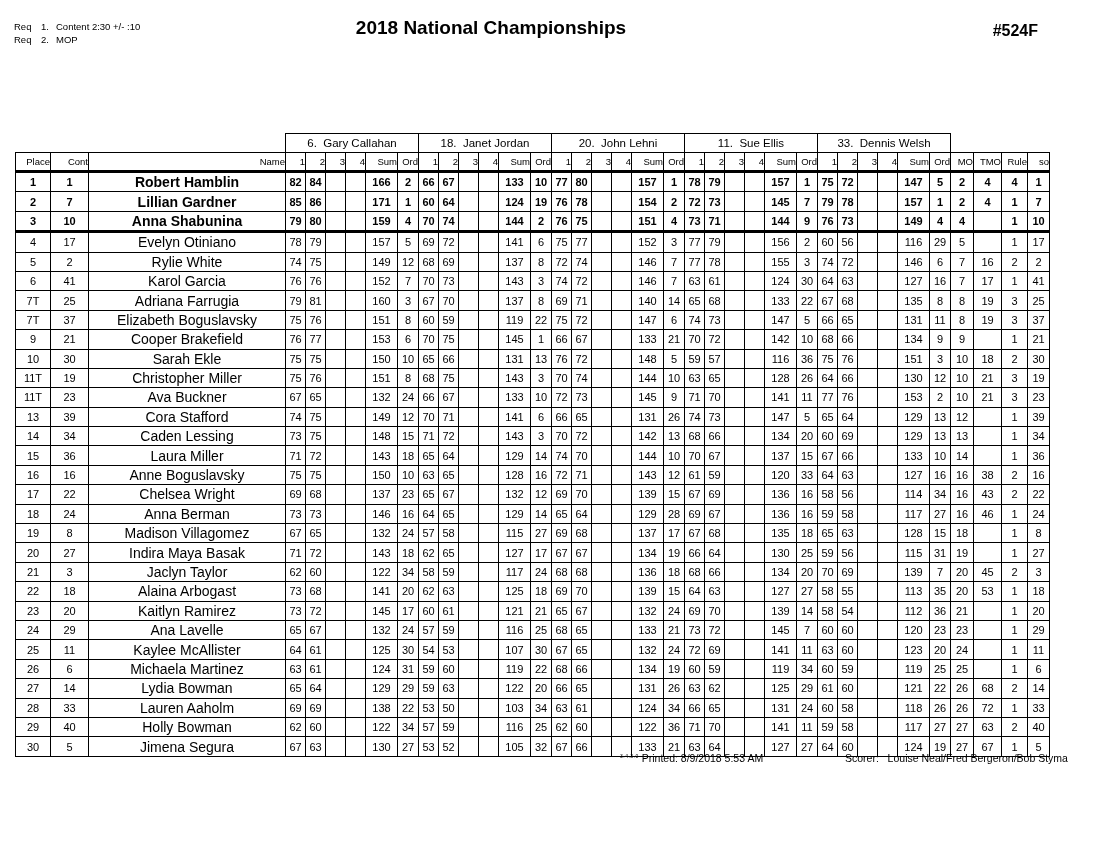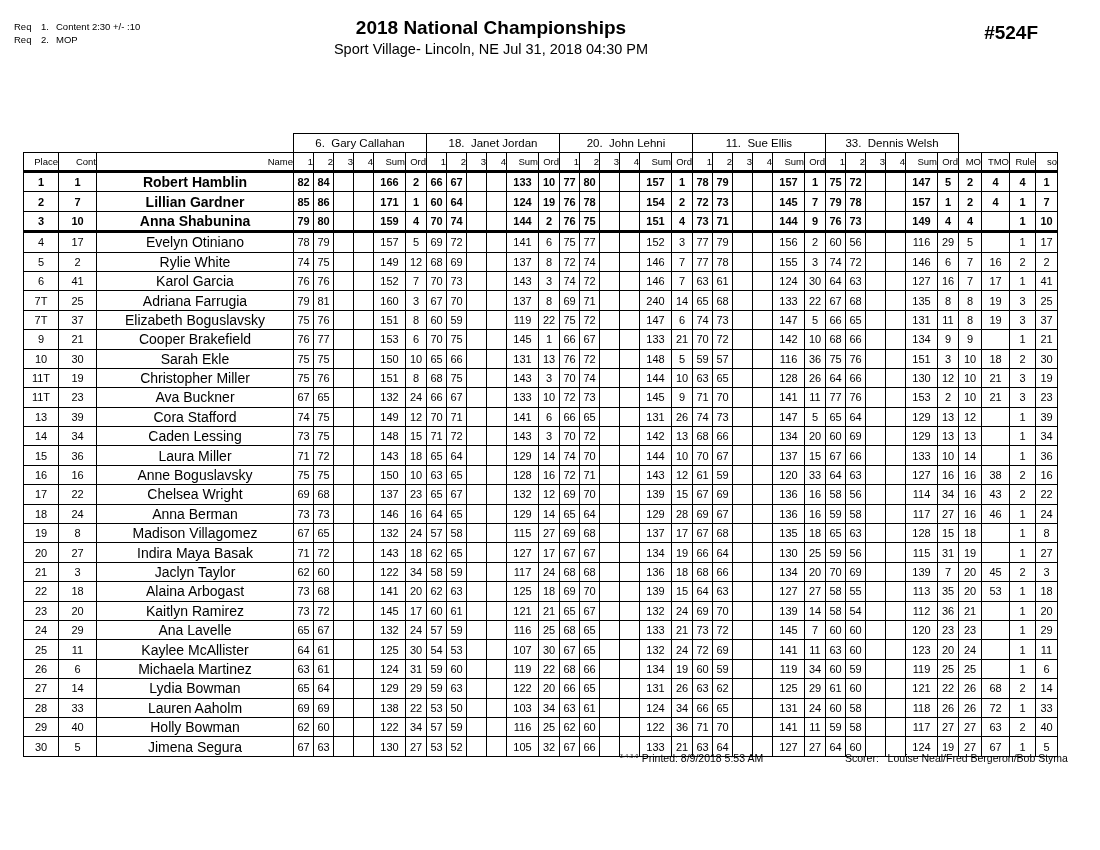--- a/index.html
+++ b/index.html
@@ -18,24 +18,24 @@
   .reqs .rk{display:inline-block;width:27px;}
   .reqs .rn{display:inline-block;width:15px;}
 
   
   .titles{position:absolute;left:0;top:16px;width:982px;text-align:center;}
   .t1{font-size:19px;font-weight:bold;letter-spacing:0px;line-height:23px;}
   .t2{font-size:14.5px;line-height:20px;}
   .t3{font-size:18px;font-weight:bold;line-height:24px;}
   .t4{font-size:14.5px;line-height:21px;}
 
-  .evtnum{position:absolute;right:62px;top:22px;font-size:19px;font-weight:bold;}
+  .evtnum{position:absolute;right:62px;top:22px;font-size:16px;font-weight:bold;}
 
   
-  .grid{position:absolute;left:23px;top:133px;border-collapse:collapse;
+  .grid{position:absolute;left:15px;top:133px;border-collapse:collapse;
         table-layout:fixed;font-size:11px;}
   .grid td,.grid th{
     border:1px solid #000;
     padding:0;
     height:18px;
     text-align:center;
     vertical-align:middle;
     font-weight:normal;
     overflow:hidden;
     white-space:nowrap;
@@ -69,21 +69,20 @@
     <div class="line">
       <span class="rk">Req</span><span class="rn">1.</span><span>Content 2:30 +/- :10</span>
     </div>
     <div class="line">
       <span class="rk">Req</span><span class="rn">2.</span><span>MOP</span>
     </div>
   </div>
 
   <div class="titles">
     <div class="t1">2018 National Championships</div>
-    <div class="t2">Sport Village- Lincoln, NE  Jul 31, 2018  04:30 PM</div>
   </div>
   <div class="evtnum">#524F</div>
 
   <table class="grid">
     <colgroup>
       <col style="width:35px">
         <col style="width:38px">
         <col style="width:197px">
       <col style="width:20px">
         <col style="width:20px">
@@ -416,21 +415,21 @@
           <td class="bl">67</td>
           <td>70</td>
           <td></td>
           <td></td>
           <td class="sum">137</td>
           <td class="bl br ord">8</td>
           <td class="bl">69</td>
           <td>71</td>
           <td></td>
           <td></td>
-          <td class="sum">240</td>
+          <td class="sum">140</td>
           <td class="bl br ord">14</td>
           <td class="bl">65</td>
           <td>68</td>
           <td></td>
           <td></td>
           <td class="sum">133</td>
           <td class="bl br ord">22</td>
           <td class="bl">67</td>
           <td>68</td>
           <td></td>

